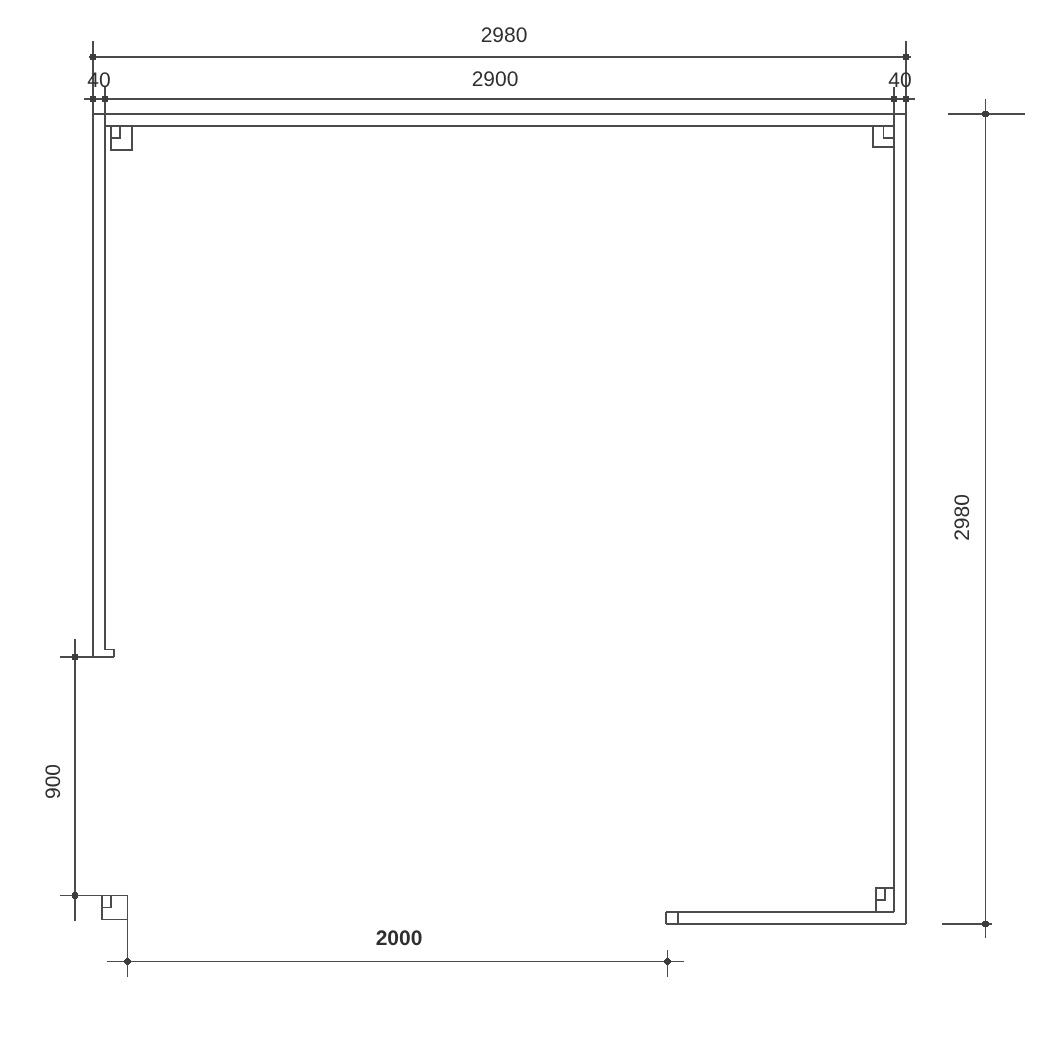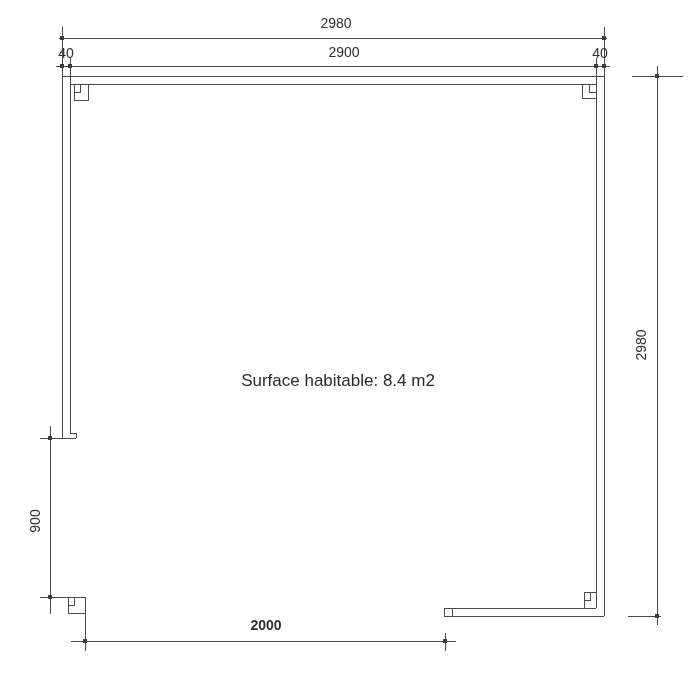--- a/index.html
+++ b/index.html
@@ -85,26 +85,25 @@
     <circle cx="657" cy="76" r="2.3"></circle>
     <circle cx="657" cy="616" r="2.3"></circle>
     <circle cx="50" cy="438" r="2.3"></circle>
     <circle cx="50" cy="597" r="2.3"></circle>
     <circle cx="85" cy="641" r="2.3"></circle>
     <circle cx="445" cy="641" r="2.3"></circle>
   </svg>
 
   <div class="dim-label" style="left:286px; top:16px; width:100px;">2980</div>
 
-  <div class="dim-label" style="left:294px; top:45px; width:100px;">2900</div>
+  <div class="dim-label" style="left:280px; top:45px; width:100px;">2900</div>
 
   <div class="dim-label" style="left:46px; top:46px; width:40px;">40</div>
 
   <div class="dim-label" style="left:580px; top:46px; width:40px;">40</div>
 
   <div class="dim-label vertical" style="left:611px; top:338px; width:60px; height:14px;">2980</div>
 
   <div class="dim-label vertical" style="left:10px; top:514px; width:50px; height:14px;">900</div>
 
   <div class="dim-label" style="left:216px; top:618px; width:100px;font-weight:bold;">2000</div>
 
-  <div class="surface-label">Surface habitable: 8.4 m2</div>
 </div>
 
 </body></html>

